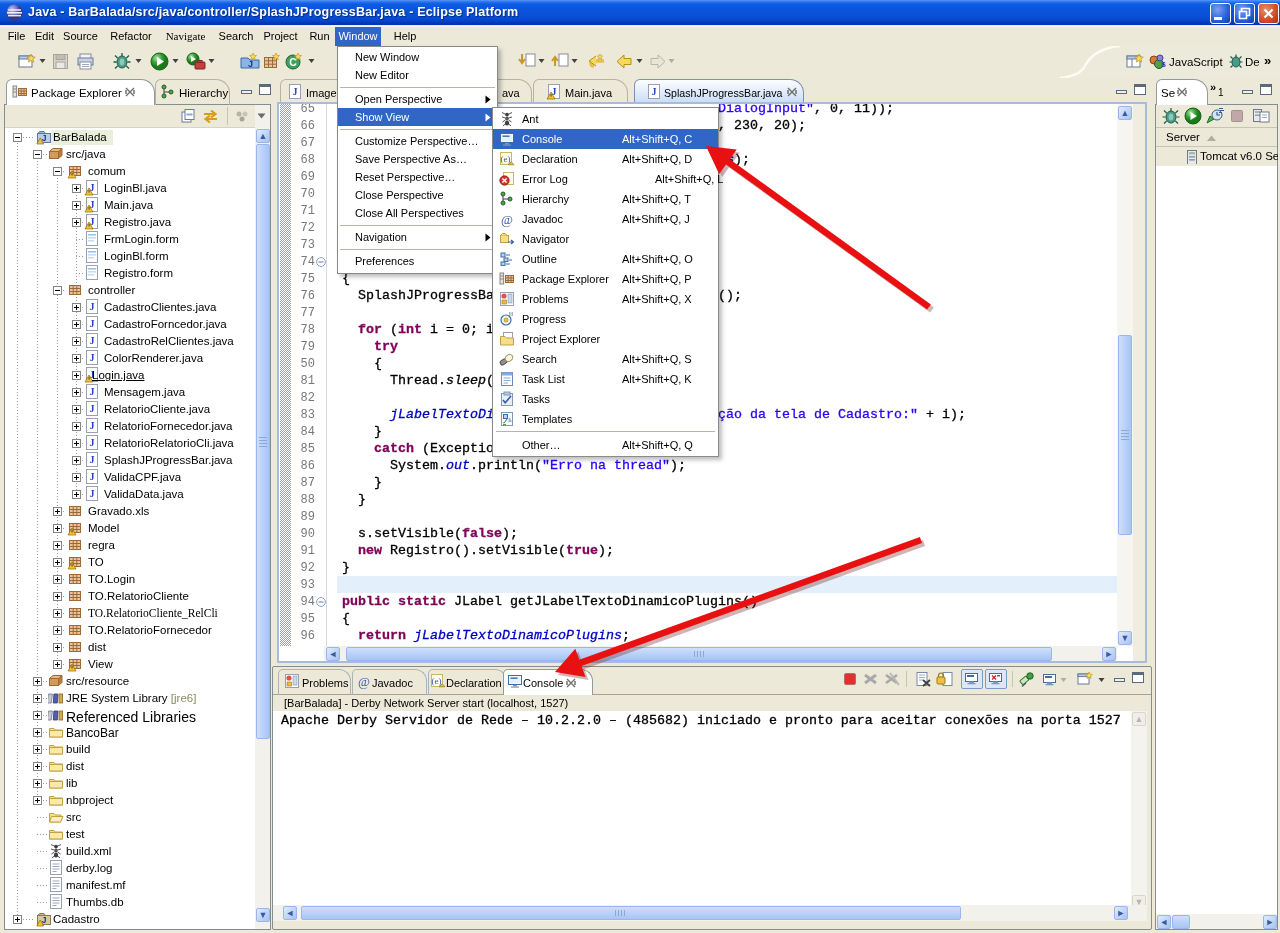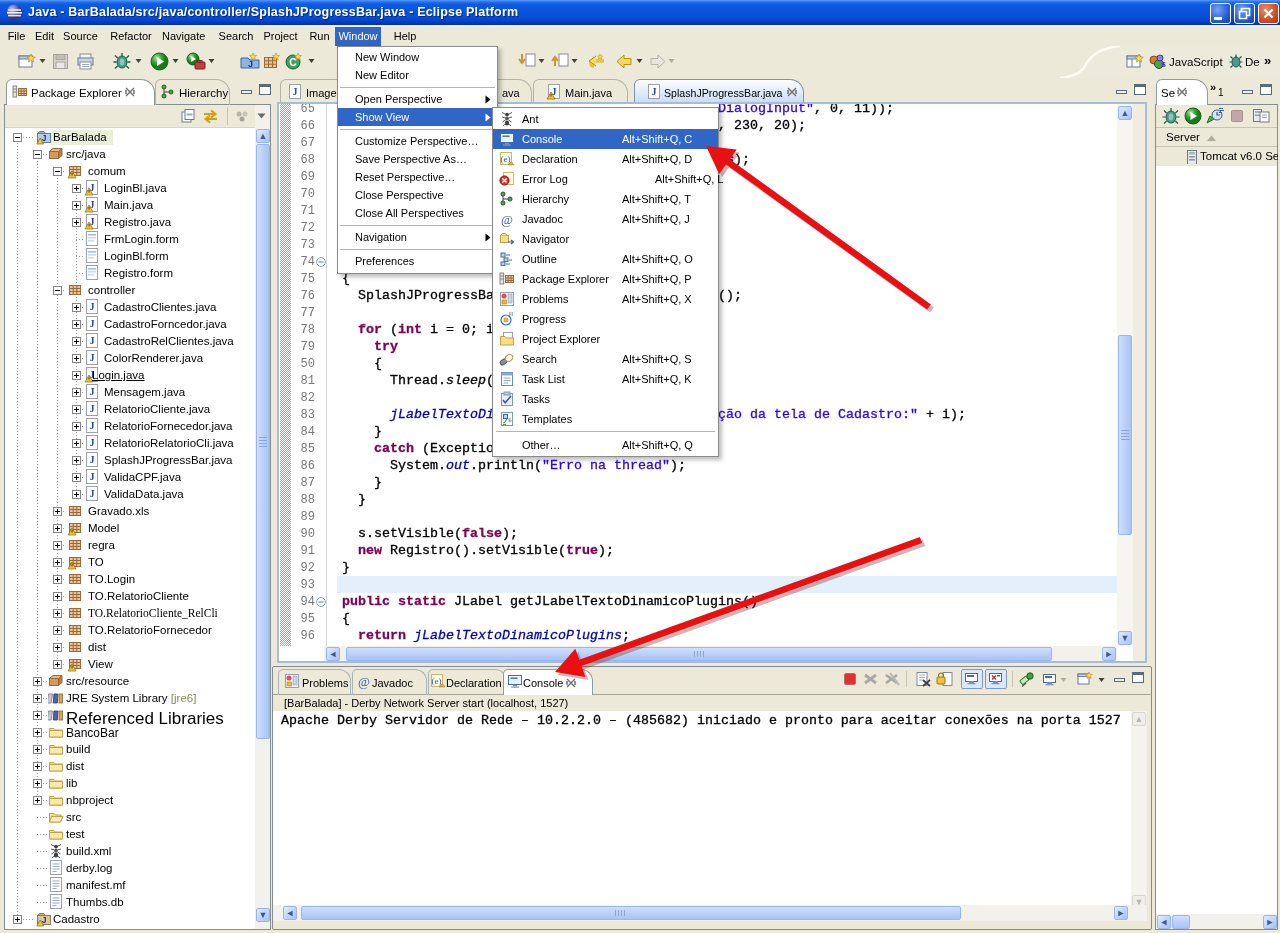--- a/index.html
+++ b/index.html
@@ -47,21 +47,21 @@
   </svg>
 <div class="abs" style="left:1258px;top:3px;width:21px;height:21px;border-radius:3px;border:1px solid #fff;background:radial-gradient(circle at 35% 30%,#eb8d62,#d4502a 55%,#b23818 90%);"></div>
 <svg class="abs" style="left:1262px;top:7px;" width="13" height="13" viewBox="0 0 13 13">
     <path d="M2.5 2.5 L10.5 10.5 M10.5 2.5 L2.5 10.5" stroke="#fff" stroke-width="2.2"></path>
   </svg>
 <div class="abs" style="left:0;top:27px;width:1280px;height:19px;background:#ece9d8;"></div>
 <div class="abs ui f11" style="left:6px;top:27px;width:21px;height:19px;text-align:center;line-height:19px;">File</div>
 <div class="abs ui f11" style="left:34px;top:27px;width:21px;height:19px;text-align:center;line-height:19px;">Edit</div>
 <div class="abs ui f11" style="left:62px;top:27px;width:37px;height:19px;text-align:center;line-height:19px;">Source</div>
 <div class="abs ui f11" style="left:109px;top:27px;width:44px;height:19px;text-align:center;line-height:19px;">Refactor</div>
-<div class="abs ui f11" style="left:162px;top:27px;width:47px;height:19px;line-height:19px;">Navigate</div>
+<div class="abs ui f11" style="left:162px;top:27px;width:47px;height:19px;text-align:center;line-height:19px;font-family:Liberation Serif, serif;">Navigate</div>
 <div class="abs ui f11" style="left:218px;top:27px;width:36px;height:19px;text-align:center;line-height:19px;">Search</div>
 <div class="abs ui f11" style="left:262px;top:27px;width:37px;height:19px;text-align:center;line-height:19px;">Project</div>
 <div class="abs ui f11" style="left:308px;top:27px;width:23px;height:19px;text-align:center;line-height:19px;">Run</div>
 <div class="abs ui f11" style="left:335px;top:27px;width:46px;height:19px;background:#3166c6;color:#fff;text-align:center;line-height:19px;">Window</div>
 <div class="abs ui f11" style="left:392px;top:27px;width:26px;height:19px;text-align:center;line-height:19px;">Help</div>
 <div class="abs" style="left:0;top:46px;width:1280px;height:32px;background:#ece9d8;"></div>
 <svg class="abs" style="left:1060px;top:46px;z-index:2;" width="220" height="32" viewBox="0 0 220 32">
     <path d="M60 0 C40 2 30 10 25 20 C21 28 10 31 0 32 L220 32 L220 0 Z" fill="#eceadb"></path>
     <path d="M60 0 C40 2 30 10 25 20 C21 28 10 31 0 32" stroke="#fcfcf4" stroke-width="2.5" fill="none"></path>
   </svg>
@@ -660,21 +660,21 @@
 <svg class="abs" style="left:33px;top:711px;z-index:6;" width="9" height="9" viewBox="0 0 9 9">
     <rect x="0.5" y="0.5" width="8" height="8" fill="#fff" stroke="#848484"></rect>
     <line x1="2" y1="4.5" x2="7" y2="4.5" stroke="#000"></line>
     <line x1="4.5" y1="2" x2="4.5" y2="7" stroke="#000"></line>
   </svg>
 <svg class="abs" style="left:48px;top:707px;z-index:6;" width="16" height="16" viewBox="0 0 16 16">
     <rect x="1" y="4" width="4" height="9" fill="#c8c8d4" stroke="#707888" stroke-width="0.8" transform="skewX(-8)"></rect>
     <rect x="6.2" y="4" width="4" height="9" fill="#5060b0" stroke="#303878" stroke-width="0.8" transform="skewX(-4)"></rect>
     <rect x="11" y="4" width="3.6" height="9" fill="#d4a850" stroke="#8a6820" stroke-width="0.8"></rect>
   </svg>
-<div class="abs ui" style="left:66px;top:709px;z-index:6;font-size:17px;">Referenced Libraries</div>
+<div class="abs ui" style="left:66px;top:709px;z-index:6;font-size:14px;">Referenced Libraries</div>
 <div class="abs" style="left:37px;top:732px;width:10px;height:1px;background:repeating-linear-gradient(90deg,#9a9a9a 0 1px,transparent 1px 3px);"></div>
 <svg class="abs" style="left:33px;top:728px;z-index:6;" width="9" height="9" viewBox="0 0 9 9">
     <rect x="0.5" y="0.5" width="8" height="8" fill="#fff" stroke="#848484"></rect>
     <line x1="2" y1="4.5" x2="7" y2="4.5" stroke="#000"></line>
     <line x1="4.5" y1="2" x2="4.5" y2="7" stroke="#000"></line>
   </svg>
 <svg class="abs" style="left:48px;top:724px;z-index:6;" width="16" height="16" viewBox="0 0 16 16">
     <path d="M1.5 4.5 H6 L7.5 6 H14.5 V13 H1.5 Z" fill="#f6dd8a" stroke="#c2a146"></path>
     <path d="M1.5 6.5 H14.5 V13 H1.5 Z" fill="#fbe9a8" stroke="#c2a146"></path>
   </svg>

